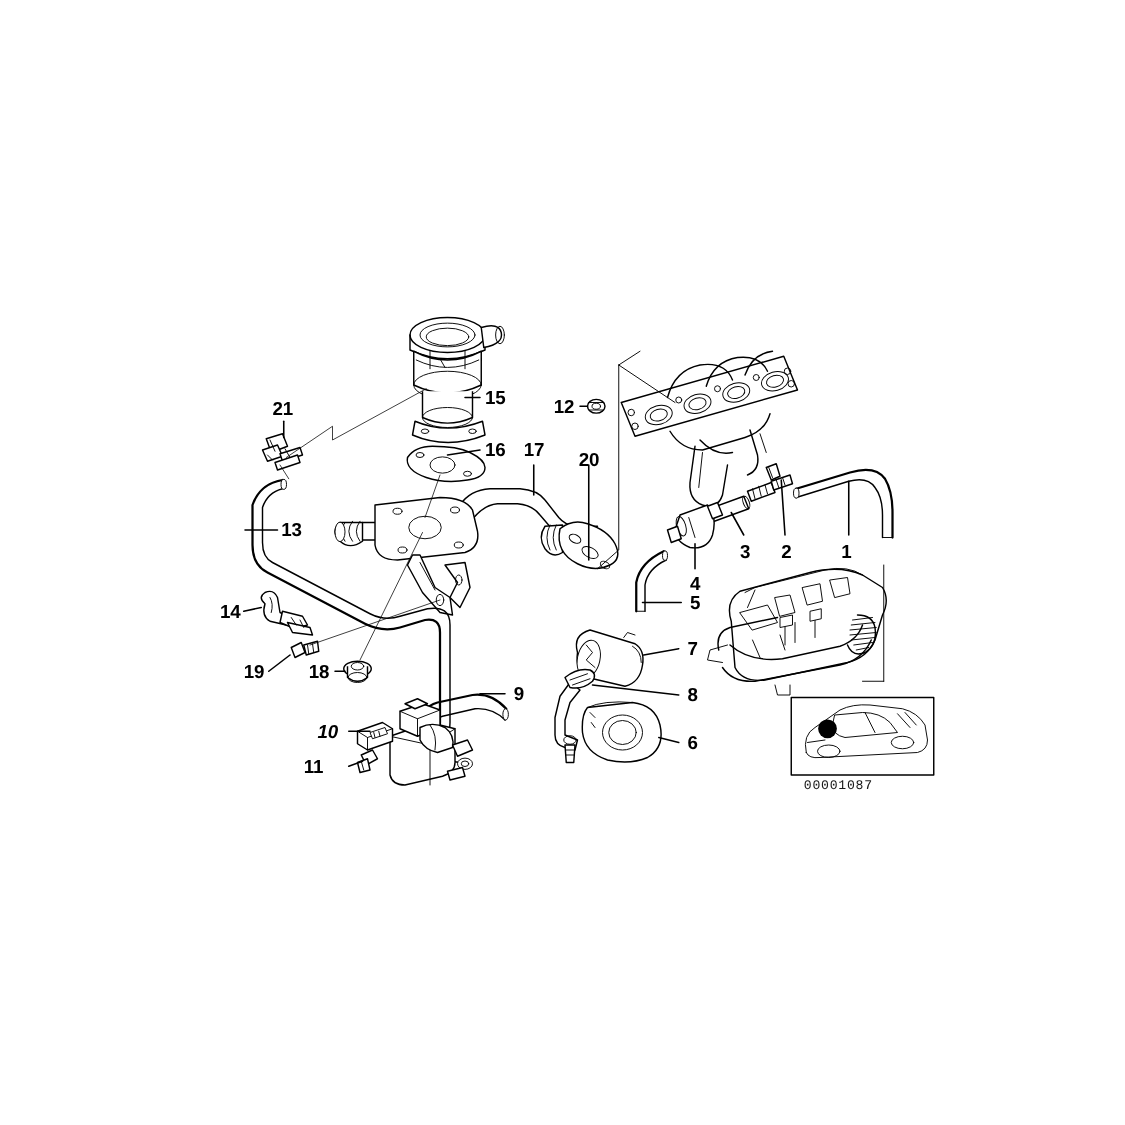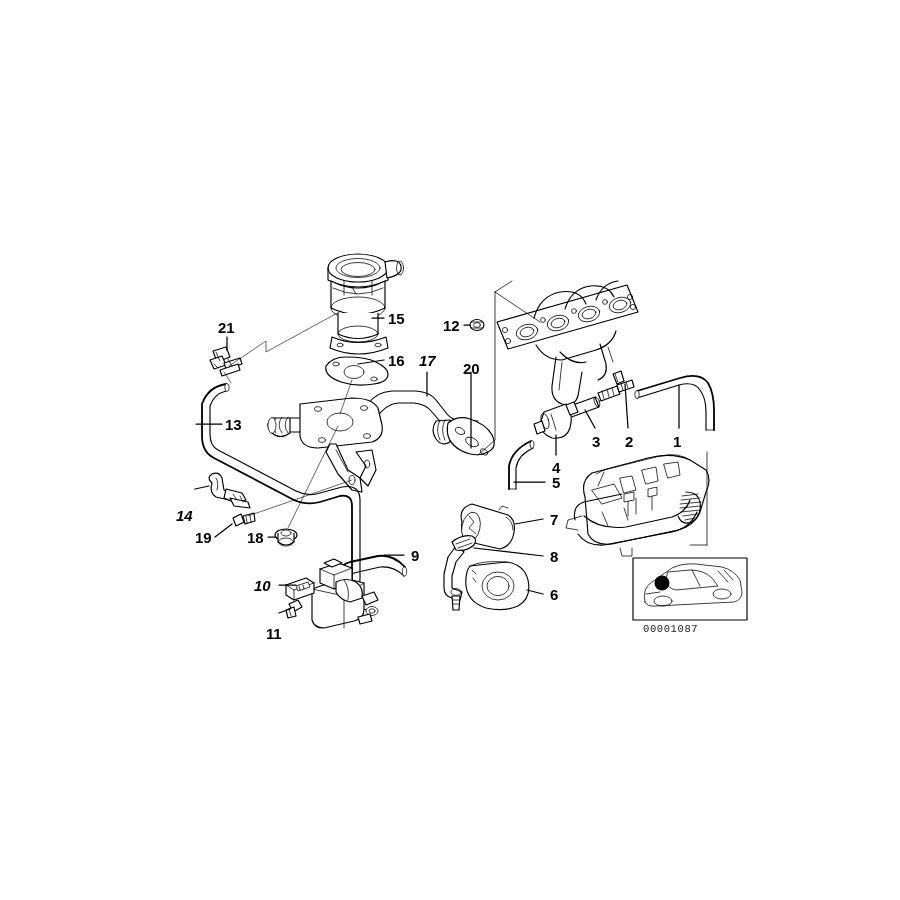--- a/index.html
+++ b/index.html
@@ -436,27 +436,27 @@
   <span class="callout" style="left:673px; top:434px;">1</span>
   <span class="callout" style="left:625px; top:434px;">2</span>
   <span class="callout" style="left:592px; top:434px;">3</span>
   <span class="callout" style="left:552px; top:460px;">4</span>
   <span class="callout" style="left:552px; top:475px;">5</span>
   <span class="callout" style="left:550px; top:587px;">6</span>
   <span class="callout" style="left:550px; top:512px;">7</span>
   <span class="callout" style="left:550px; top:549px;">8</span>
   <span class="callout" style="left:411px; top:548px;">9</span>
   <span class="callout" style="left:254px; top:578px;font-style:italic;">10</span>
-  <span class="callout" style="left:266px; top:606px;margin-top:20px;">11</span>
+  <span class="callout" style="left:243px; top:606px;">11</span>
   <span class="callout" style="left:443px; top:318px;">12</span>
   <span class="callout" style="left:225px; top:417px;">13</span>
-  <span class="callout" style="left:176px; top:508px;font-style:italic;">14</span>
+  <span class="callout" style="left:176px; top:482px;">14</span>
   <span class="callout" style="left:388px; top:311px;">15</span>
   <span class="callout" style="left:388px; top:353px;">16</span>
-  <span class="callout" style="left:419px; top:353px;font-style:italic;">17</span>
+  <span class="callout" style="left:419px; top:353px;">17</span>
   <span class="callout" style="left:247px; top:530px;">18</span>
   <span class="callout" style="left:195px; top:530px;">19</span>
   <span class="callout" style="left:463px; top:348px;margin-top:13px;">20</span>
   <span class="callout" style="left:218px; top:320px;">21</span>
 
   <span class="refnum" style="left:643px; top:623px;">00001087</span>
 
 </div>
 
 </body></html>

